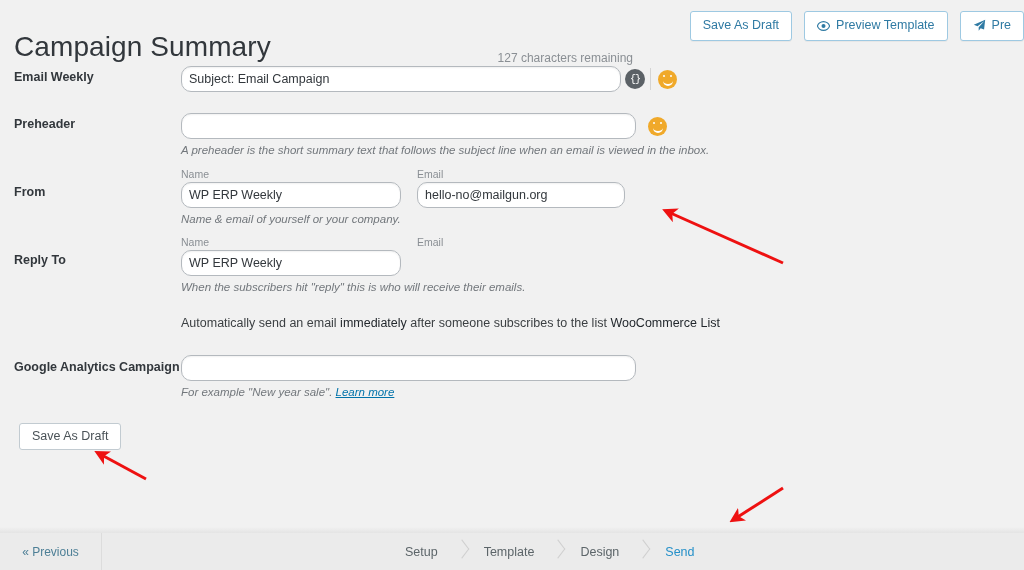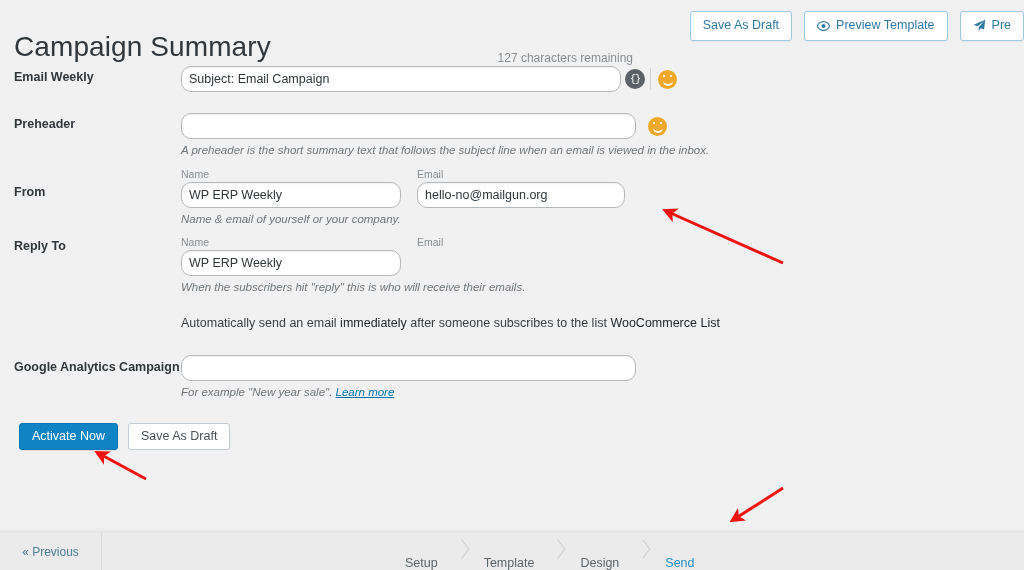--- a/index.html
+++ b/index.html
@@ -244,21 +244,21 @@
     color: #4d7f96;
     cursor: pointer;
     white-space: nowrap;
   }
   #steps {
     position: absolute;
     left: 405px;
     top: 0;
     height: 37px;
     display: flex;
-    align-items: flex-end;
+    align-items: center;
   }
   .step {
     font-size: 12.5px;
     color: #5c6569;
     cursor: pointer;
     white-space: nowrap;
   }
   .step.active { color: #2590c9; }
   .step-sep {
     width: 46px;
@@ -345,21 +345,21 @@
       <input class="text-input" style="width: 220px;" type="text" value="WP ERP Weekly">
     </div>
     <div class="ctrl" style="left:417px; top:0;">
       <span class="mini-label">Email</span>
       <input class="text-input" style="width: 208px;" type="text" value="hello-no@mailgun.org">
     </div>
     <div class="helper ctrl" style="top:45px;text-align:center;">Name &amp; email of yourself or your company.</div>
   </div>
 
   <div class="field-row" style="top:236px;">
-    <div class="field-label" style="top:3px;">Reply To</div>
+    <div class="field-label" style="top:17px;">Reply To</div>
 
     <div class="ctrl" style="top:0;">
       <span class="mini-label">Name</span>
       <input class="text-input" style="width: 220px;" type="text" value="WP ERP Weekly">
     </div>
     <div class="ctrl" style="left:417px; top:0;">
       <span class="mini-label">Email</span>
     </div>
     <div class="helper ctrl" style="top:45px;">When the subscribers hit "reply" this is who will receive their emails.</div>
   </div>
@@ -372,21 +372,20 @@
     <div class="field-label" style="top:5px;">Google Analytics Campaign</div>
     <div class="ctrl" style="top:0;">
       <input class="text-input" style="width: 455px;" type="text" value="">
     </div>
     <div class="helper ctrl" style="top:31px;">
       <span>For example "New year sale". </span><span class="link">Learn more</span>
     </div>
   </div>
 
   <div id="form-actions">
-    <button class="btn-primary">Activate Now</button>
     <button class="btn-outline">Save As Draft</button>
   </div>
 
   <div id="bottom-bar">
     <div id="prev-cell">
       <span id="prev-link">« Previous</span>
     </div>
 
     <div id="steps">
       <span class="step">Setup</span>

